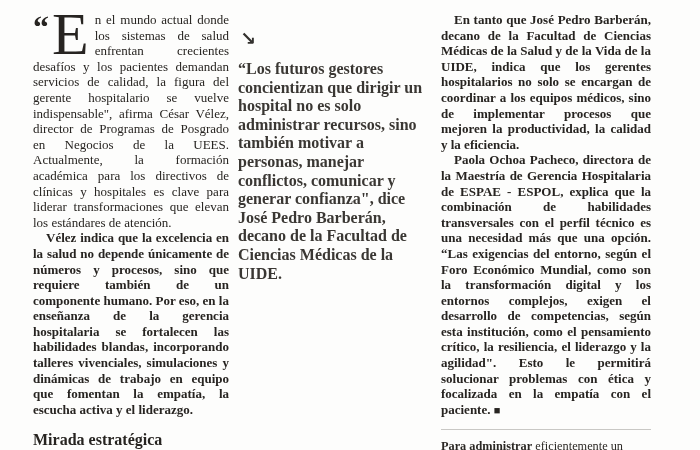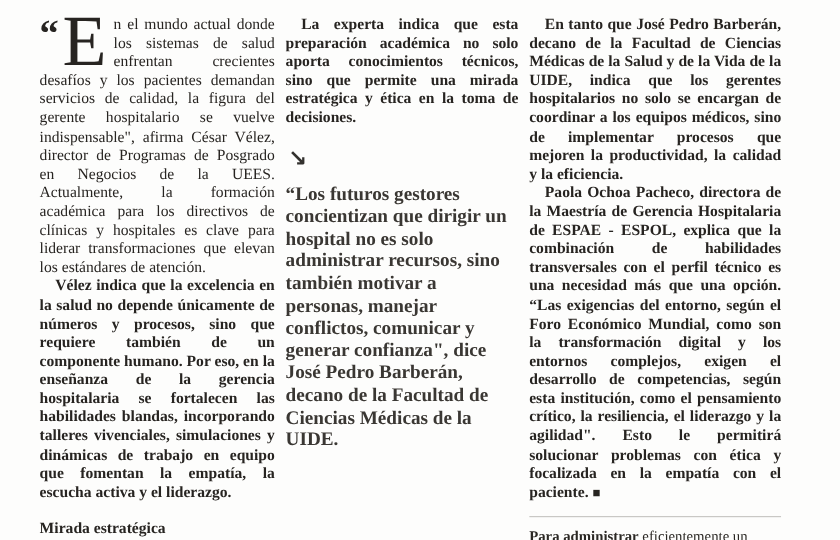--- a/index.html
+++ b/index.html
@@ -41,21 +41,21 @@
   }
   .dropcap {
     float: left;
     font-size: 60px;
     line-height: 44px;
     height: 44px;
     margin: 0 6px 0 1px;
   }
   h3.subhead {
     margin: 15px 0 2px 0;
-    font-size: 13px;
+    font-size: 16px;
     font-weight: 700;
     line-height: 15.6px;
   }
   .arrow {
     margin: 15px 0 0 2px;
     font-family: "DejaVu Sans", sans-serif;
     font-size: 19px;
     font-weight: 700;
     line-height: 22px;
     color: #33312e;
@@ -94,21 +94,20 @@
       <span class="openq">“</span>
       <span class="dropcap">E</span>
       <span>n el mundo actual donde los sistemas de salud enfrentan crecientes desafíos y los pacientes demandan servicios de calidad, la figura del gerente hospitalario se vuelve indispensable", afirma César Vélez, director de Programas de Posgrado en Negocios de la UEES. Actualmente, la formación académica para los directivos de clínicas y hospitales es clave para liderar transformaciones que elevan los estándares de atención.</span>
     </p>
     <p class="body indent">Vélez indica que la excelencia en la salud no depende únicamente de números y procesos, sino que requiere también de un componente humano. Por eso, en la enseñanza de la gerencia hospitalaria se fortalecen las habilidades blandas, incorporando talleres vivenciales, simulaciones y dinámicas de trabajo en equipo que fomentan la empatía, la escucha activa y el liderazgo.</p>
     <h3 class="subhead">Mirada estratégica</h3>
     <p class="body">"Los profesionales capacitados en gestión pueden implementar modelos de control presupuestario, optimización</p>
   </div>
 
   <div class="col col2">
-    <p class="body indent">La experta indica que esta preparación académica no solo aporta conocimientos técnicos, sino que permite una mirada estratégica y ética en la toma de decisiones.</p>
     <div class="arrow">↘</div>
     <blockquote class="pullquote">“Los futuros gestores concientizan que dirigir un hospital no es solo administrar recursos, sino también motivar a personas, manejar conflictos, comunicar y generar confianza", dice José Pedro Barberán, decano de la Facultad de Ciencias Médicas de la UIDE.</blockquote>
   </div>
 
   <div class="col col3">
     <p class="body indent">En tanto que José Pedro Barberán, decano de la Facultad de Ciencias Médicas de la Salud y de la Vida de la UIDE, indica que los gerentes hospitalarios no solo se encargan de coordinar a los equipos médicos, sino de implementar procesos que mejoren la productividad, la calidad y la eficiencia.</p>
     <p class="body indent"><span>Paola Ochoa Pacheco, directora de la Maestría de Gerencia Hospitalaria de ESPAE - ESPOL, explica que la combinación de habilidades transversales con el perfil técnico es una necesidad más que una opción. “Las exigencias del entorno, según el Foro Económico Mundial, como son la transformación digital y los entornos complejos, exigen el desarrollo de competencias, según esta institución, como el pensamiento crítico, la resiliencia, el liderazgo y la agilidad". Esto le permitirá solucionar problemas con ética y focalizada en la empatía con el paciente.</span> <span class="endmark">■</span></p>
     <div class="caption">
       <span class="cap-lead">Para administrar</span><span> eficientemente un hospital, un gerente requiere de habilidades como liderazgo, empatía y resolución de problemas.</span>
     </div>

